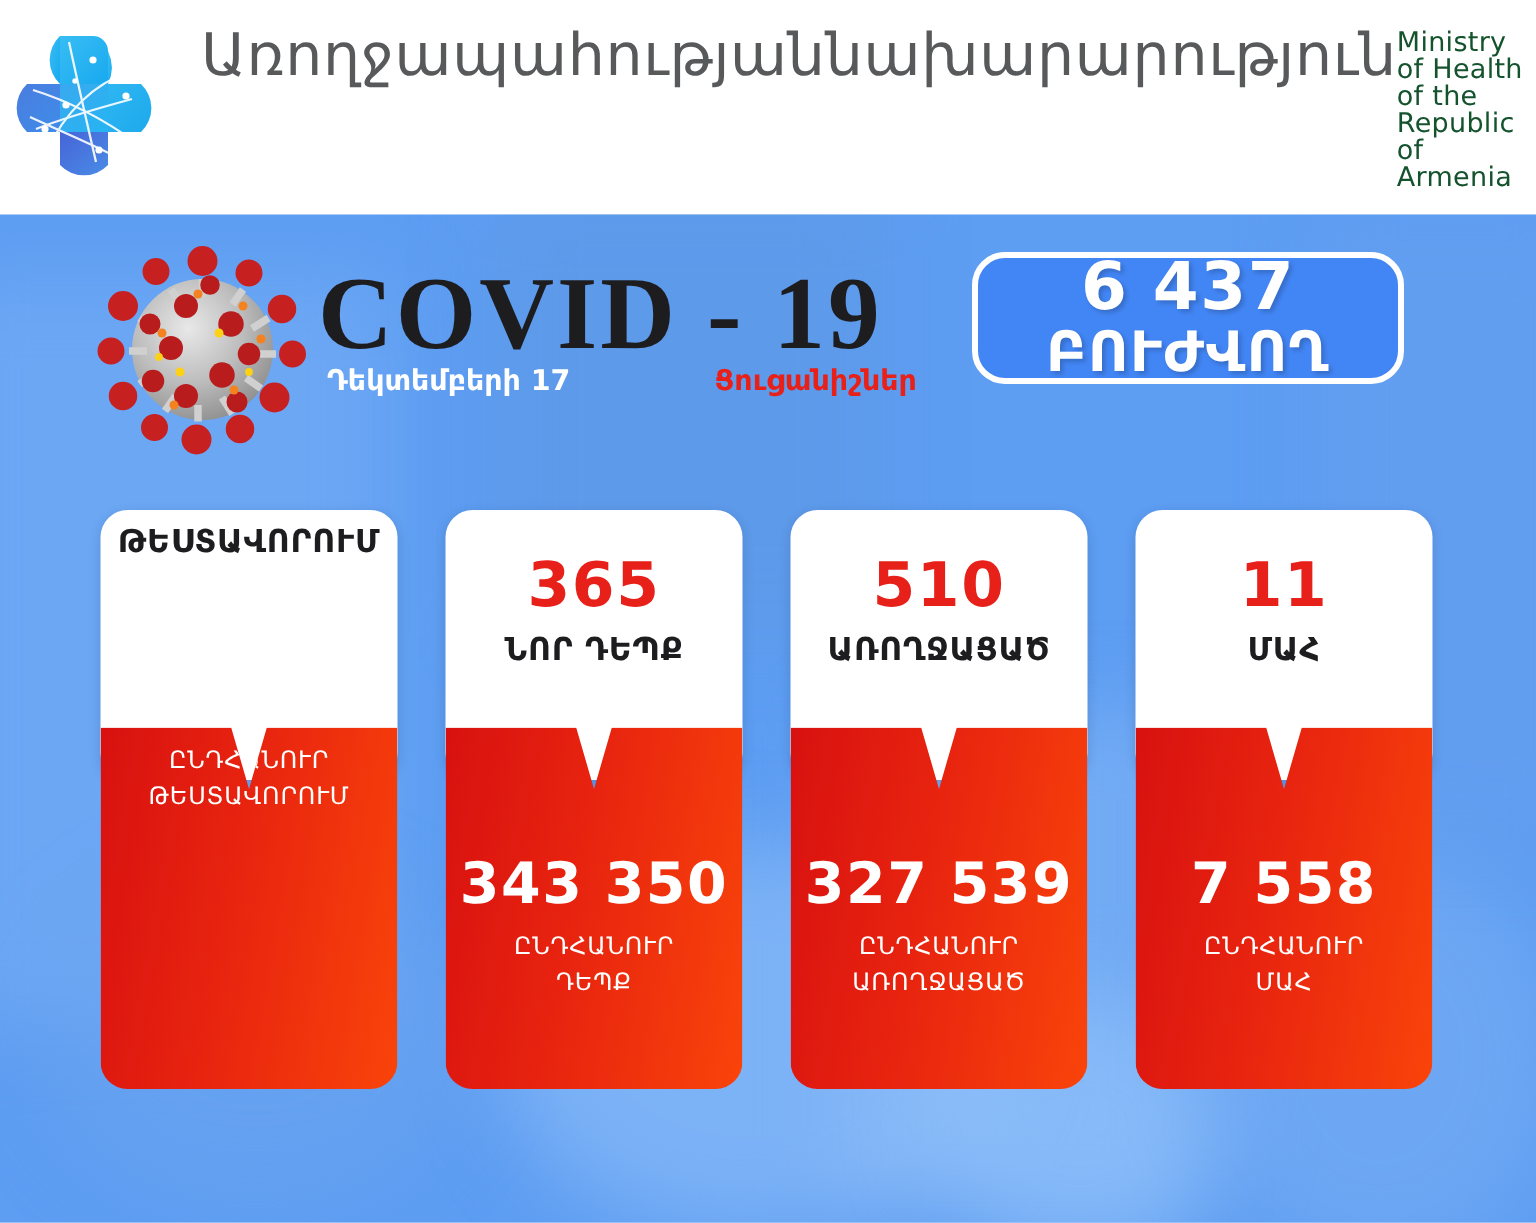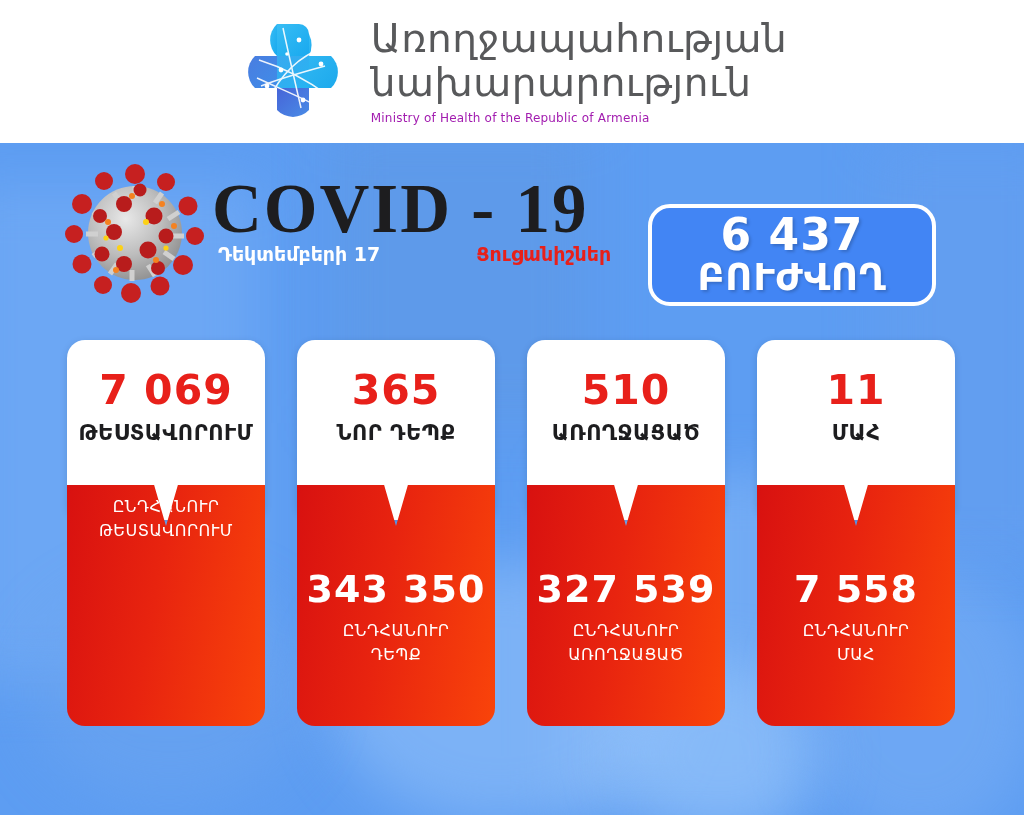--- a/index.html
+++ b/index.html
@@ -10,27 +10,27 @@
   }
   .page{position:relative;width:1024px;height:815px;overflow:hidden;}
 
   
   .header{
     position:absolute;left:0;top:0;width:1024px;height:143px;
     background:#ffffff;
     display:flex;align-items:center;justify-content:center;gap:22px;
   }
   .logo-wrap{width:112px;height:112px;position:relative;flex:none;}
-  .brand{display:flex;flex-direction:column;justify-content:flex-start;}
+  .brand{display:flex;flex-direction:row;justify-content:flex-start;}
   .brand-l1,.brand-l2{
     font-family:"DejaVu Sans","Liberation Sans",sans-serif;
     font-size:39px;line-height:44px;color:#58595b;letter-spacing:.5px;font-weight:400;
   }
   .brand-en{
-    font-size:12px;line-height:18px;color:#a21caf;margin-top:4px;letter-spacing:.2px;
+    font-size:18px;line-height:18px;color:#14532d;margin-top:4px;letter-spacing:.2px;
   }
 
   
   .body-bg{
     position:absolute;left:0;top:143px;width:1024px;height:672px;
     background:#5d9df2;overflow:hidden;
   }
   
   .bg-blob{position:absolute;border-radius:50%;filter:blur(28px);}
   .bg-rect{position:absolute;filter:blur(26px);}
@@ -42,25 +42,24 @@
     position:absolute;left:212px;top:27px;
     font-size:69px;font-weight:bold;color:#1d1d1f;letter-spacing:2px;
     font-family:Liberation Serif, serif;
   }
   .subline{position:absolute;left:218px;top:100px;display:flex;gap:48px;align-items:baseline;}
   .sub-date{font-size:19px;font-weight:bold;color:#ffffff;}
   .sub-word{font-size:19px;font-weight:bold;color:#e8201a;margin-left:48px;}
 
   
   .badge{
-    position:absolute;left:648px;top:168px;width:288px;height:102px;
+    position:absolute;left:648px;top:168px;width:288px;height:88px;
     background:#4285f4;border:4px solid #ffffff;border-radius:22px;
     display:flex;flex-direction:column;align-items:center;justify-content:center;
     box-sizing:border-box;
-    margin-top:36px;
   }
   .badge-num{font-size:44px;font-weight:bold;color:#ffffff;line-height:46px;letter-spacing:1px;
     text-shadow:2px 2px 3px rgba(0,0,0,.18);}
   .badge-lbl{font-size:37px;font-weight:bold;color:#ffffff;line-height:40px;letter-spacing:1px;
     text-shadow:2px 2px 3px rgba(0,0,0,.18);}
 
   
   .cards{position:absolute;left:0;top:340px;width:1024px;height:390px;}
   .card{position:absolute;top:0;width:198px;height:386px;}
   .card:nth-of-type(1){left:67px;}
@@ -239,21 +238,20 @@
 
   <div class="badge">
     <div class="badge-num">6 437</div>
     <div class="badge-lbl">ԲՈՒԺՎՈՂ</div>
   </div>
 
   <div class="cards">
 
     <div class="card">
       <div class="card-top">
-        <div class="top-num">7 069</div>
         <div class="top-lbl">ԹԵՍՏԱՎՈՐՈՒՄ</div>
       </div>
       <div class="card-bot">
         <div class="bot-lbl">
           <span>ԸՆԴՀԱՆՈՒՐ</span><br>
           <span>ԹԵՍՏԱՎՈՐՈՒՄ</span>
         </div>
       </div>
     </div>
 

